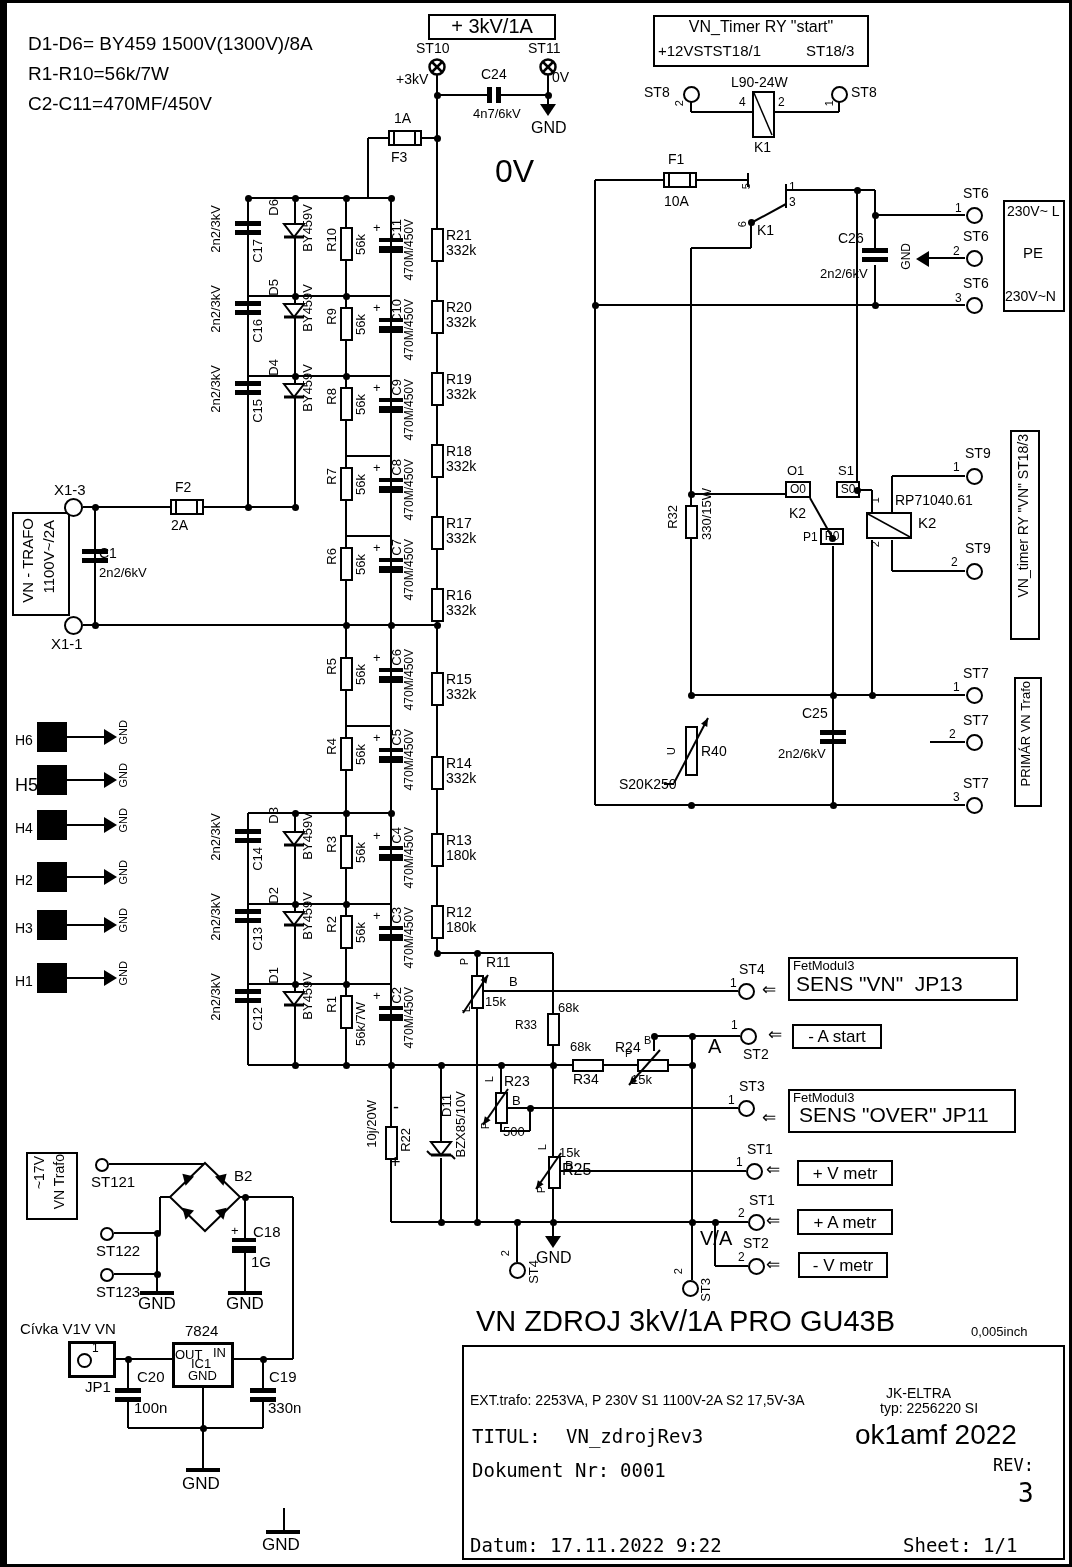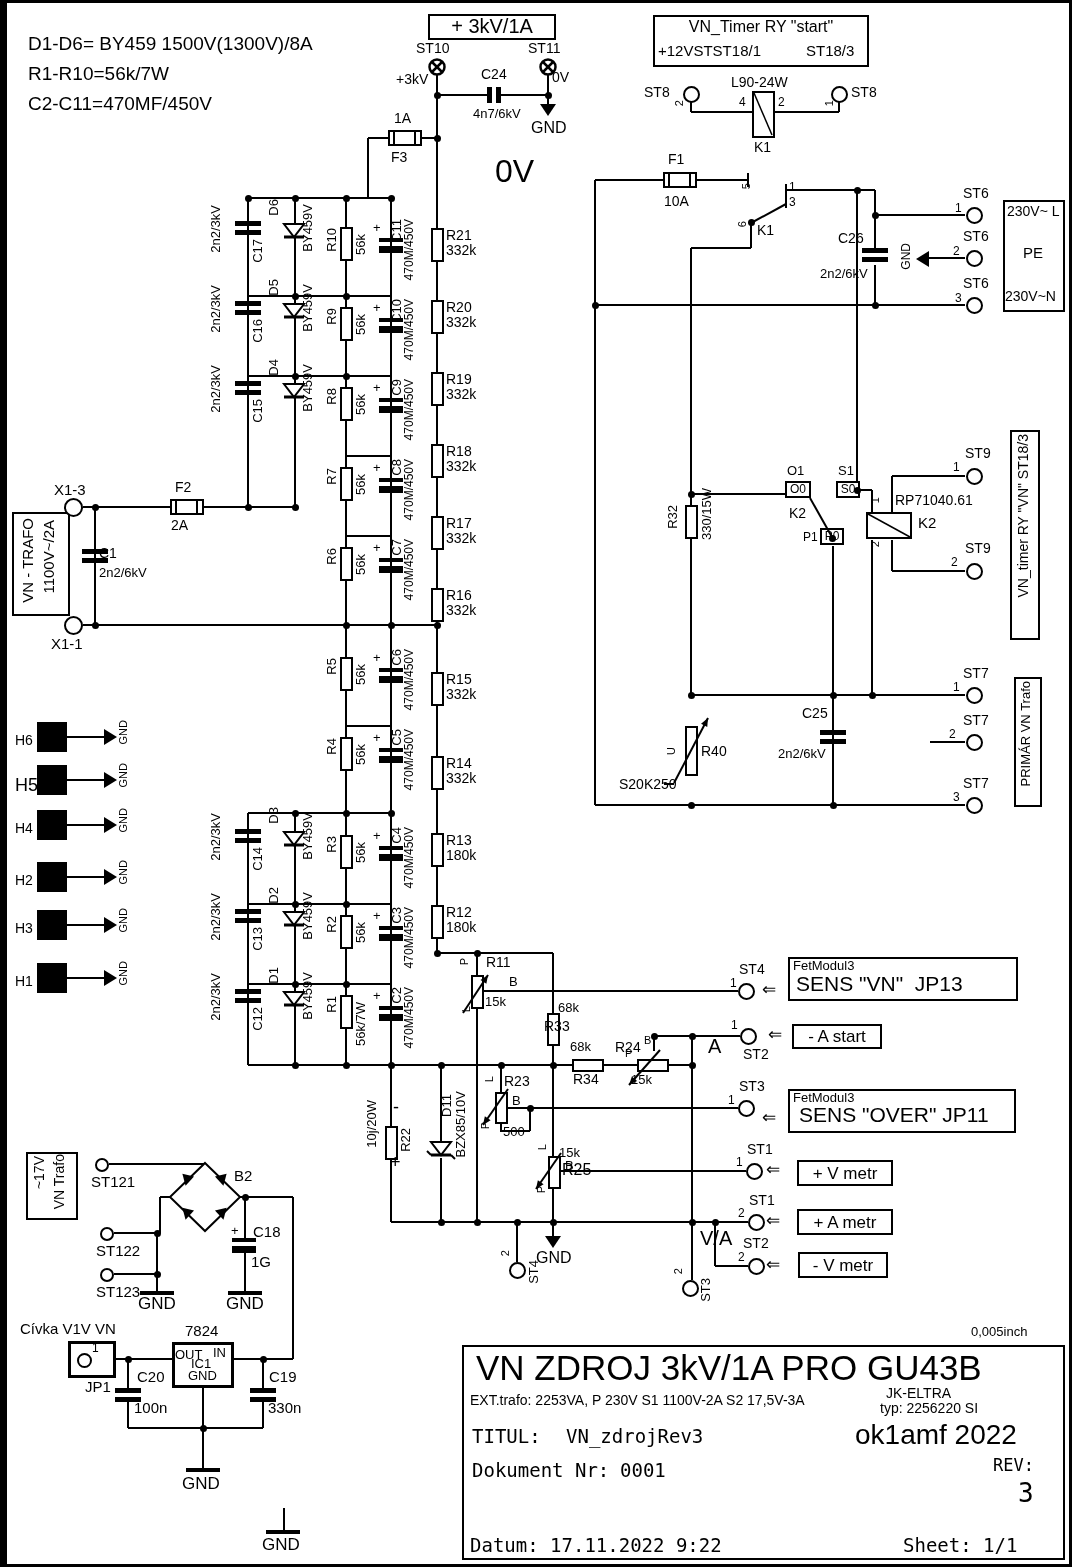--- a/index.html
+++ b/index.html
@@ -507,21 +507,21 @@
     <div class="wire" style="left: 476px; top: 953px; width: 2px; height: 269px;"></div>
     <div class="wire" style="left: 552px; top: 953px; width: 2px; height: 269px;"></div>
     <div class="res" style="left: 471px; top: 975px; width: 13px; height: 34px;"></div>
     <div class="lb v" style="left: 459px; top: 958px; font-size: 11px;">P</div>
     <div class="lb" style="left: 486px; top: 955px; font-size: 14px;">R11</div>
     <div class="lb" style="left: 509px; top: 975px; font-size: 13px;">B</div>
     <div class="lb" style="left: 485px; top: 995px; font-size: 13px;">15k</div>
     <div class="lb v" style="left: 461px; top: 1006px; font-size: 11px;">L</div>
     <div class="wire" style="left: 484px; top: 990px; width: 254px; height: 2px;"></div>
     <div class="res" style="left: 547px; top: 1013px; width: 13px; height: 33px;"></div>
-    <div class="lb" style="left: 515px; top: 1019px; font-size: 14px; margin-left: 29px;">R33</div>
+    <div class="lb" style="left: 515px; top: 1019px; font-size: 12px;">R33</div>
     <div class="lb" style="left: 558px; top: 1001px; font-size: 13px;">68k</div>
     <div class="res" style="left: 572px; top: 1059px; width: 32px; height: 13px;"></div>
     <div class="lb" style="left: 570px; top: 1040px; font-size: 13px;">68k</div>
     <div class="lb" style="left: 573px; top: 1072px; font-size: 14px;">R34</div>
     <div class="res" style="left: 637px; top: 1059px; width: 32px; height: 13px;"></div>
     <div class="lb" style="left: 615px; top: 1040px; font-size: 14px;">R24</div>
     <div class="lb" style="left: 644px; top: 1035px; font-size: 11px;">B</div>
     <div class="lb" style="left: 625px; top: 1048px; font-size: 11px;">P</div>
     <div class="lb" style="left: 631px; top: 1073px; font-size: 13px;">15k</div>
     <div class="wire" style="left: 653px; top: 1036px; width: 2px; height: 15px;"></div>
@@ -690,21 +690,21 @@
     <div class="wire" style="left: 283px; top: 1508px; width: 2px; height: 24px;"></div>
     <div class="bar" style="left: 266px; top: 1530px; width: 34px; height: 4px;"></div>
     <div class="lb" style="left: 262px; top: 1536px; font-size: 17px;">GND</div>
     <div class="lb" style="left: 971px; top: 1325px; font-size: 13px;">0,005inch</div>
     <div class="box" style="left: 462px; top: 1345px; width: 603px; height: 215px; border-width: 2px;"></div>
     <div class="wire" style="left: 464px; top: 1419px; width: 601px; height: 2px;"></div>
     <div class="wire" style="left: 464px; top: 1454px; width: 601px; height: 2px;"></div>
     <div class="wire" style="left: 464px; top: 1531px; width: 601px; height: 2px;"></div>
     <div class="wire" style="left: 984px; top: 1455px; width: 2px; height: 77px;"></div>
     <div class="wire" style="left: 894px; top: 1532px; width: 2px; height: 28px;"></div>
-    <div class="lb" style="left: 476px; top: 1350px; font-size: 35px;">VN ZDROJ 3kV/1A PRO GU43B</div>
+    <div class="lb" style="left: 476px; top: 1306px; font-size: 29px;">VN ZDROJ 3kV/1A PRO GU43B</div>
     <div class="lb" style="left: 470px; top: 1393px; font-size: 14px;">EXT.trafo: 2253VA, P 230V S1 1100V-2A S2 17,5V-3A</div>
     <div class="lb" style="left: 886px; top: 1386px; font-size: 14px;">JK-ELTRA</div>
     <div class="lb" style="left: 880px; top: 1401px; font-size: 14px;">typ: 2256220 SI</div>
     <div class="lb mono" style="left: 472px; top: 1427px; font-size: 19px;">TITUL:</div>
     <div class="lb mono" style="left: 566px; top: 1427px; font-size: 19px;">VN_zdrojRev3</div>
     <div class="lb" style="left: 855px; top: 1420px; font-size: 28px;">ok1amf 2022</div>
     <div class="lb mono" style="left: 472px; top: 1461px; font-size: 19px;">Dokument Nr:</div>
     <div class="lb mono" style="left: 620px; top: 1461px; font-size: 19px;">0001</div>
     <div class="lb mono" style="left: 993px; top: 1457px; font-size: 17px;">REV:</div>
     <div class="lb mono" style="left: 1018px; top: 1480px; font-size: 26px;">3</div>

